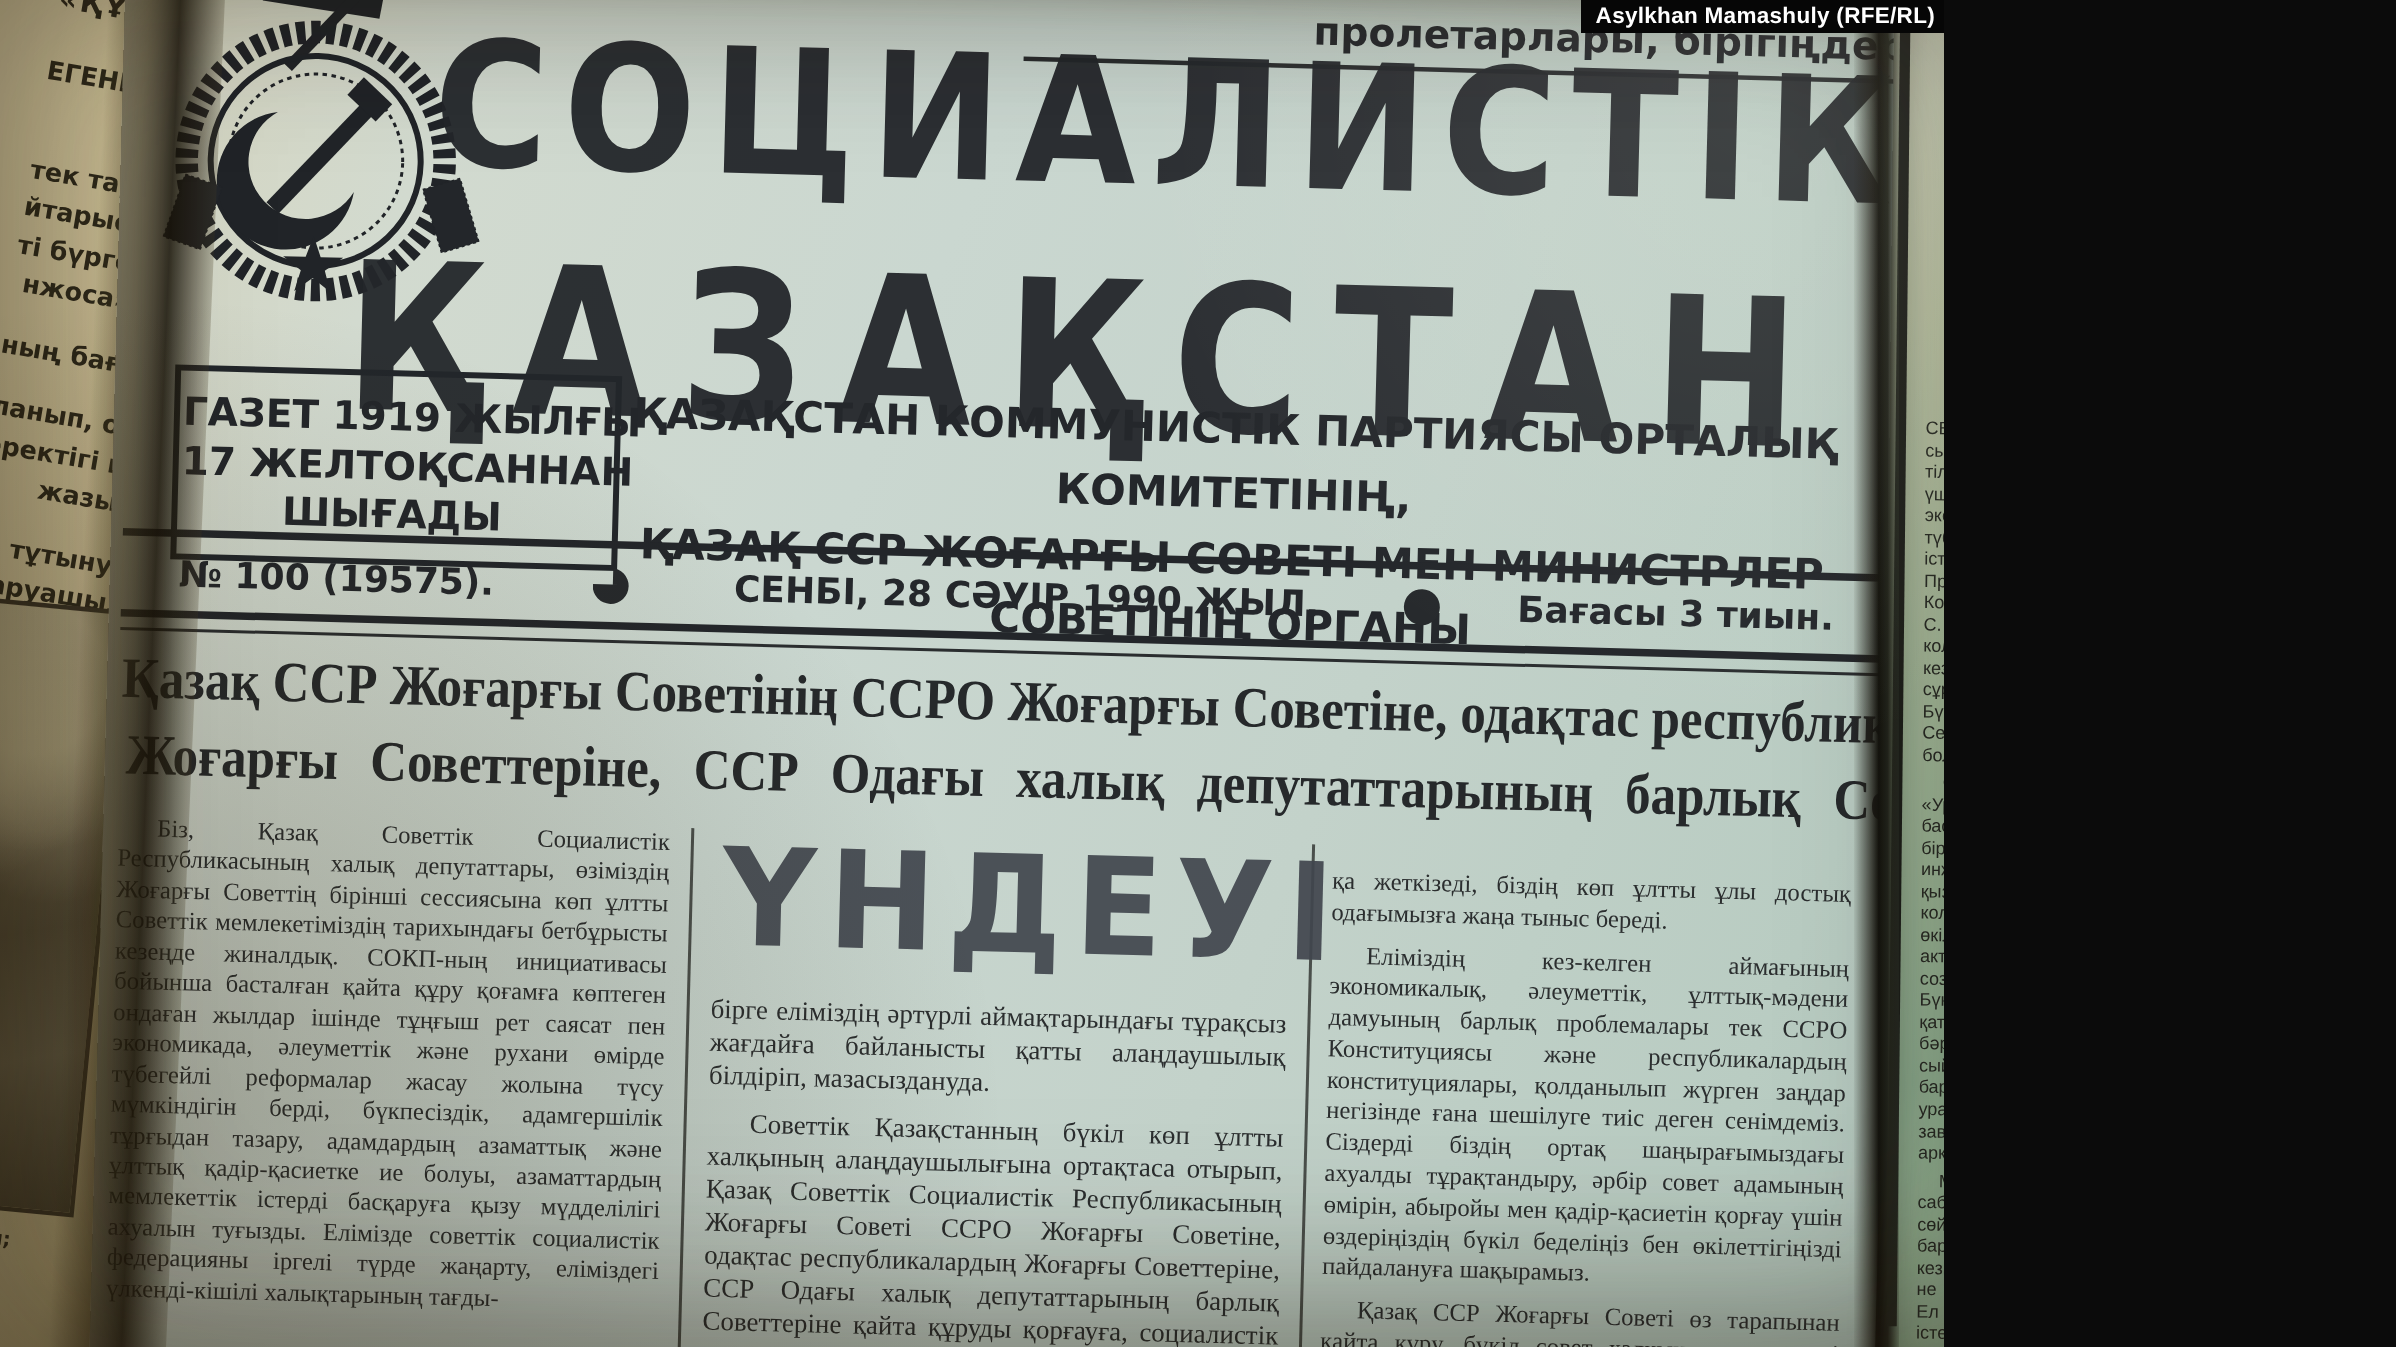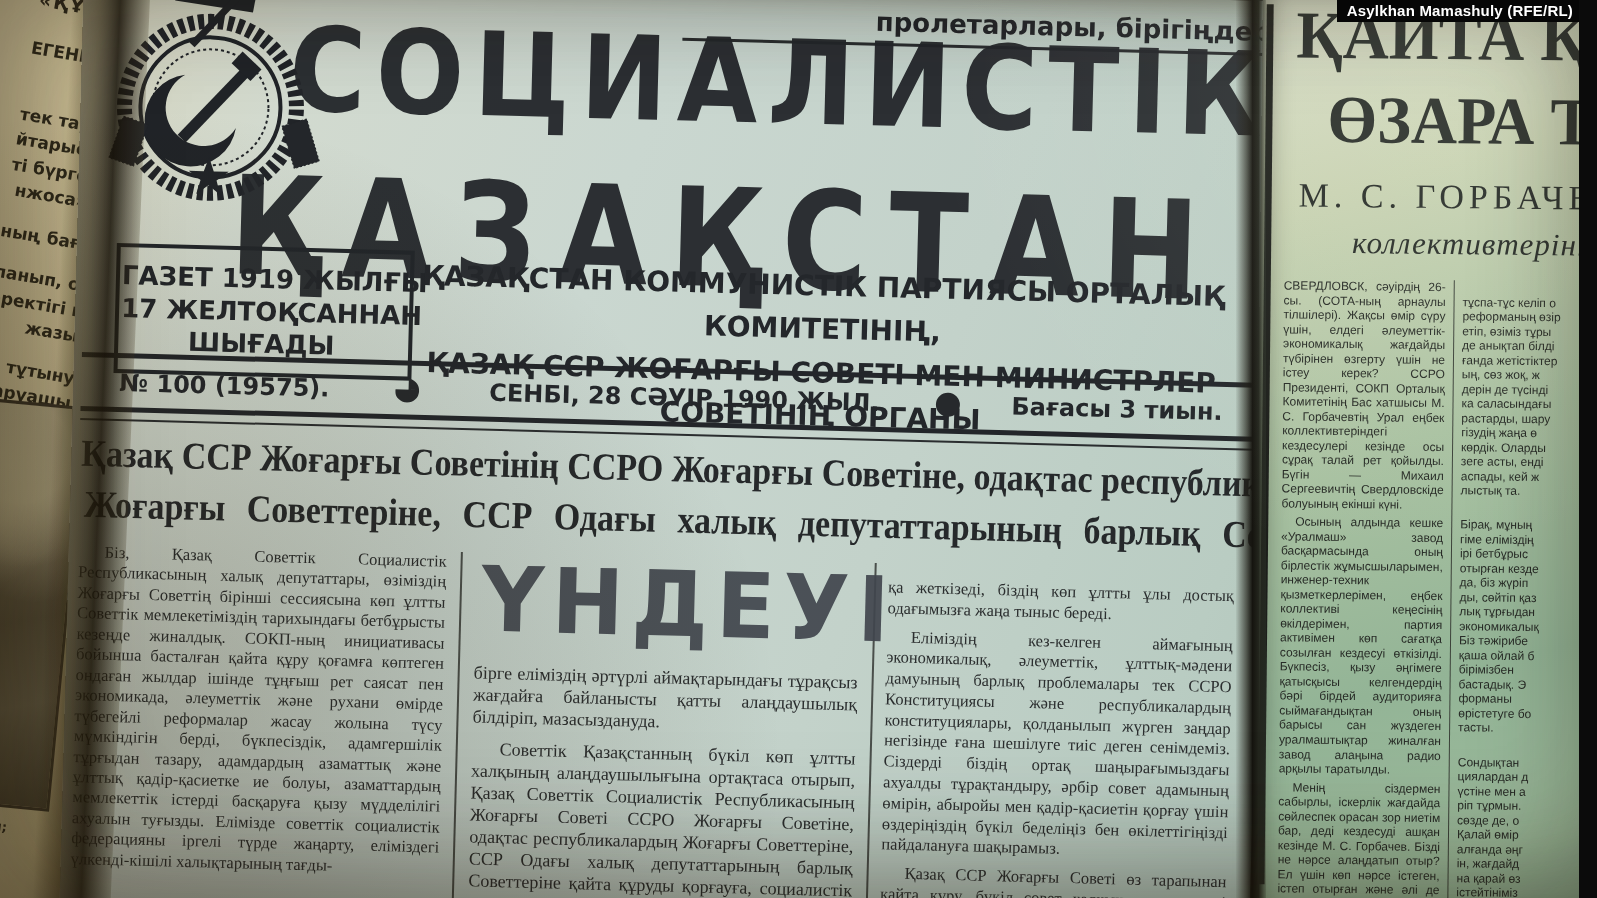--- a/index.html
+++ b/index.html
@@ -1,17 +1,17 @@
 <!DOCTYPE html>
 <html><head>
 <meta charset="utf-8">
 <style>
   html,body{margin:0;padding:0;background:#0b0b0b;}
   .photo{
-    position:relative;width:1579px;height:898px;overflow:hidden;
+    position:relative;width:1296px;height:898px;overflow:hidden;
     background:#1a1814;font-family:"Liberation Serif",serif;
   }
   .photo::after{
     content:"";position:absolute;inset:0;pointer-events:none;z-index:60;
     box-shadow:inset 0 0 110px rgba(25,18,5,.30), inset 60px -40px 120px rgba(35,25,8,.28);
     background:
       radial-gradient(circle at 8% 85%, rgba(40,30,10,.30), transparent 40%),
       radial-gradient(circle at 90% 8%, rgba(255,255,235,.10), transparent 30%);
   }
 

